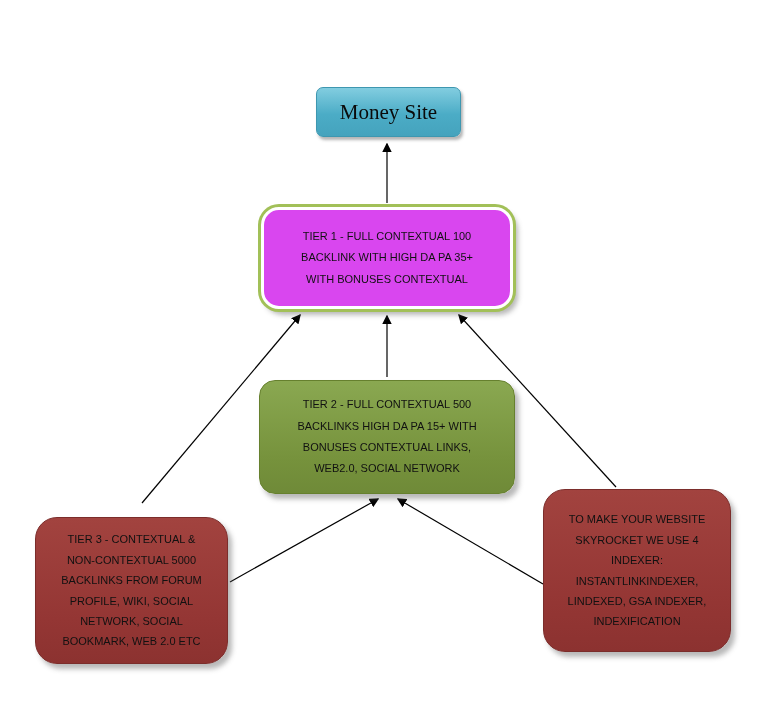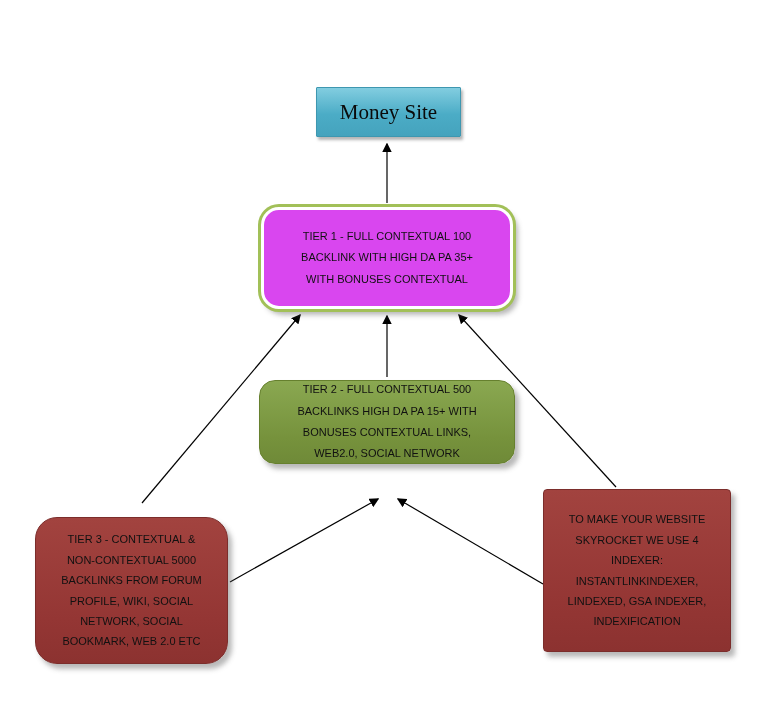--- a/index.html
+++ b/index.html
@@ -29,42 +29,42 @@
     text-align: center;
     color: #111111;
   }
   .node .label { width: 100%; }
 
   #money-site {
     left: 316px; top: 87px;
     width: 145px; height: 50px;
     background: linear-gradient(to bottom, #82cde0 0%, #4bacc6 55%, #45a3bd 100%);
     border: 1px solid #3e97b0;
-    border-radius: 1px;
+    border-radius: 7px;
     box-shadow: 2px 3px 3px rgba(90,90,90,0.45);
     font-family: "Liberation Serif", serif;
     font-size: 21px;
     color: #0a0a0a;
   }
 
   #tier1 {
     left: 261px; top: 207px;
     width: 252px; height: 102px;
     background: #d946ef;
     border: 3px solid #ffffff;
     border-radius: 18px;
     box-shadow: 0 0 0 3px #a2c058, 4px 5px 5px 1px rgba(100,100,100,0.45);
     font-size: 11px;
     line-height: 1.95;
     padding: 6px 28px;
   }
 
   #tier2 {
     left: 259px; top: 380px;
-    width: 256px; height: 84px;
+    width: 256px; height: 114px;
     background: linear-gradient(to bottom, #8aa851 0%, #76923c 70%, #6f8a38 100%);
     border: 1px solid #66802e;
     border-radius: 16px;
     box-shadow: 4px 5px 5px rgba(100,100,100,0.45);
     font-size: 11px;
     line-height: 1.95;
     padding: 6px 26px;
   }
 
   #tier3 {
@@ -78,21 +78,21 @@
     line-height: 1.85;
     padding: 8px 18px;
     margin-top: 12px;
   }
 
   #indexers {
     left: 543px; top: 489px;
     width: 188px; height: 163px;
     background: linear-gradient(to bottom, #a2433f 0%, #943634 70%, #8c3230 100%);
     border: 1px solid #7b2d2b;
-    border-radius: 4px;
+    border-radius: 22px;
     box-shadow: 4px 5px 5px rgba(100,100,100,0.45);
     font-size: 11px;
     line-height: 1.85;
     padding: 8px 14px;
   }
 </style>
 </head>
 <body>
 
 <div class="canvas">

